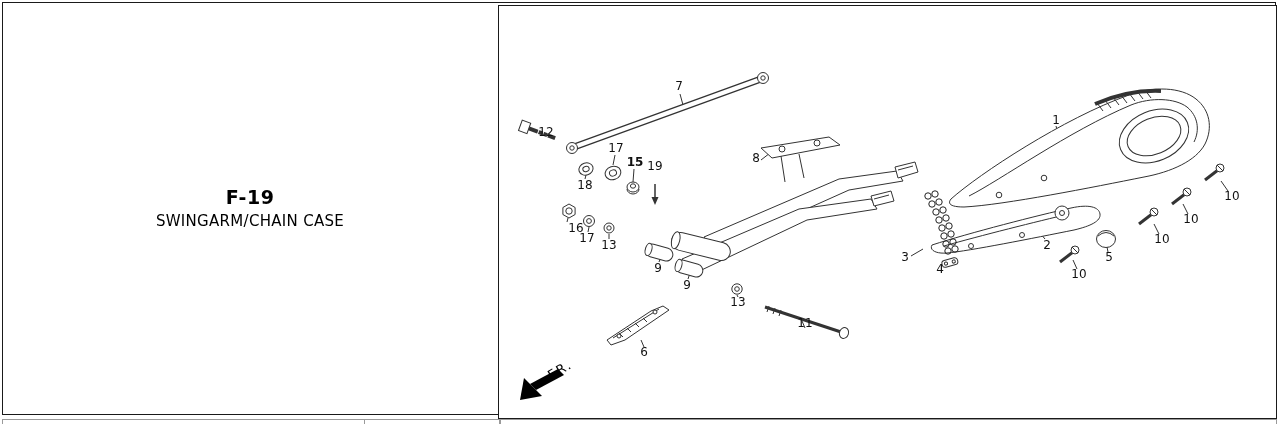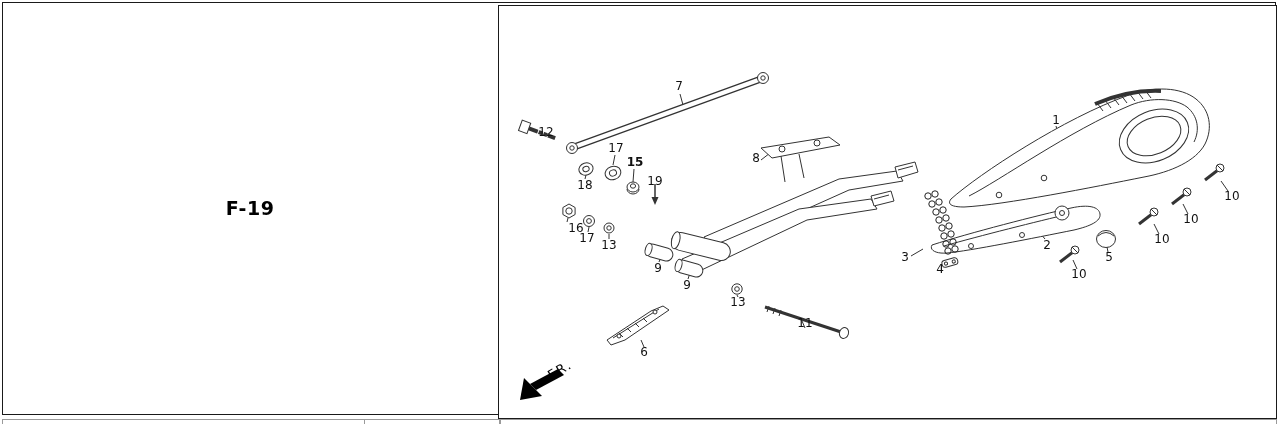--- a/index.html
+++ b/index.html
@@ -45,20 +45,21 @@
   .cell-b { left: 364px; width: 134px; }
   .cell-c { left: 500px; width: 775px; }
 </style>
 </head>
 <body>
 
 <div class="page-frame"></div>
 
 <div class="title-block">
   <div class="page-code">F-19</div>
+  <div class="page-title">SWINGARM/CHAIN CASE</div>
 </div>
 
 <div class="diagram-panel">
   <svg width="777" height="412" viewBox="0 0 777 412">
 
     <g stroke="#333" stroke-width="1">
       <line x1="181" y1="88" x2="184" y2="99"></line>
       <line x1="116" y1="149" x2="114" y2="159"></line>
       <line x1="135" y1="163" x2="134" y2="176"></line>
       <line x1="86" y1="173" x2="87" y2="169"></line>
@@ -282,19 +283,19 @@
       <div class="part-label" style="left: 580px; top: 268px;">10</div>
       <div class="part-label" style="left: 306px; top: 317px;">11</div>
       <div class="part-label" style="left: 47px; top: 126px;">12</div>
       <div class="part-label" style="left: 110px; top: 239px;">13</div>
       <div class="part-label" style="left: 239px; top: 296px;">13</div>
       <div class="part-label" style="left: 88px; top: 232px;">17</div>
       <div class="part-label" style="left: 136px; top: 156px; font-weight: bold;">15</div>
       <div class="part-label" style="left: 77px; top: 222px;">16</div>
       <div class="part-label" style="left: 117px; top: 142px;">17</div>
       <div class="part-label" style="left: 86px; top: 179px; text-align: right;">18</div>
-      <div class="part-label" style="left: 156px; top: 175px;">19</div>
+      <div class="part-label" style="left: 156px; top: 160px;">19</div>
     </div>
 </div>
 
 <div class="next-row-cell cell-a"></div>
 <div class="next-row-cell cell-b"></div>
 <div class="next-row-cell cell-c"></div>
 
 </body></html>

